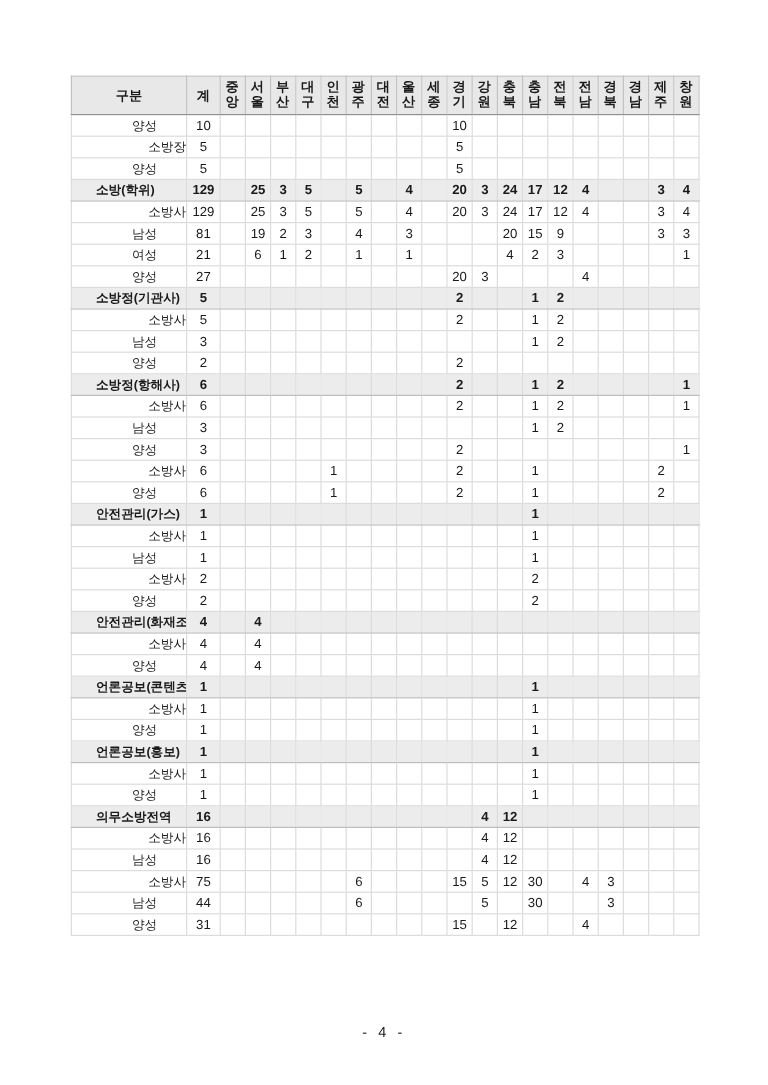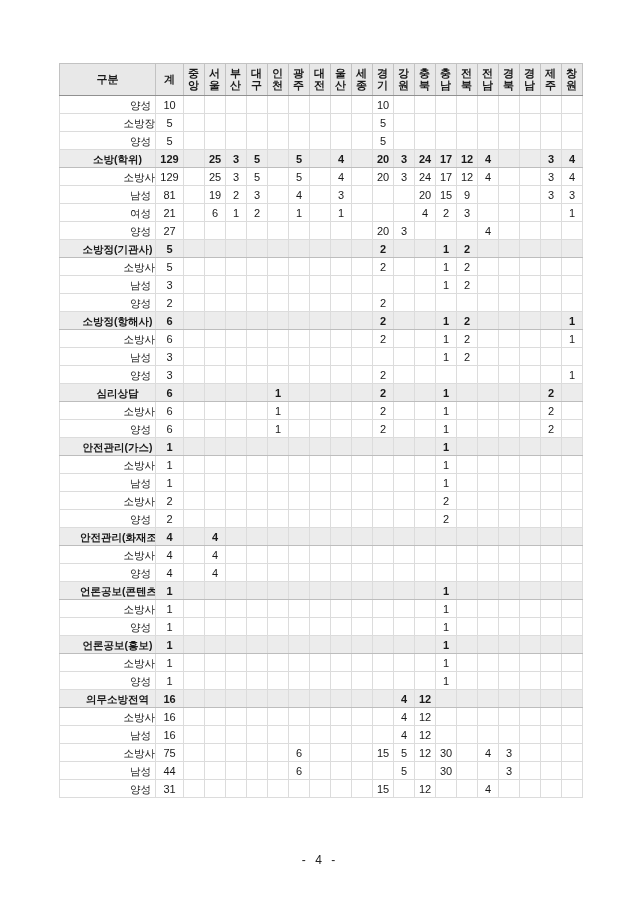--- a/index.html
+++ b/index.html
@@ -42,23 +42,23 @@
     text-align: center; vertical-align: middle;
     background: #ffffff;
   }
   tr.r-group td {
     background: #ececec;
     font-weight: bold;
     border-top: 1px solid #a6a6a6;
     border-bottom: 1px solid #bdbdbd;
   }
   td.label { font-size: 10.5px; }
-  tr.r-group td.label { text-align: center; padding-left: 20px; }
+  tr.r-group td.label { text-align: left; padding-left: 20px; }
   tr.r-rank  td.label { text-align: right; padding-left: 40px; }
-  tr.r-gender td.label { text-align: right; padding-right: 4px; }
+  tr.r-gender td.label { text-align: right; padding-right: 24px; }
 
   .footer {
     position: absolute; left: 0; top: 853px; width: 640px;
     text-align: center;
     font-size: 12px; letter-spacing: 3px; color: #222;
   }
 </style>
 </head>
 <body>
 
@@ -513,43 +513,20 @@
           <td></td>
           <td></td>
           <td></td>
           <td></td>
           <td></td>
           <td></td>
           <td></td>
           <td></td>
           <td>1</td>
         </tr>
-        <tr class="r-group">
-          <td class="label">심리상담</td>
-          <td>6</td>
-          <td></td>
-          <td></td>
-          <td></td>
-          <td></td>
-          <td>1</td>
-          <td></td>
-          <td></td>
-          <td></td>
-          <td></td>
-          <td>2</td>
-          <td></td>
-          <td></td>
-          <td>1</td>
-          <td></td>
-          <td></td>
-          <td></td>
-          <td></td>
-          <td>2</td>
-          <td></td>
-        </tr>
         <tr class="r-rank">
           <td class="label">소방사</td>
           <td>6</td>
           <td></td>
           <td></td>
           <td></td>
           <td></td>
           <td>1</td>
           <td></td>
           <td></td>

